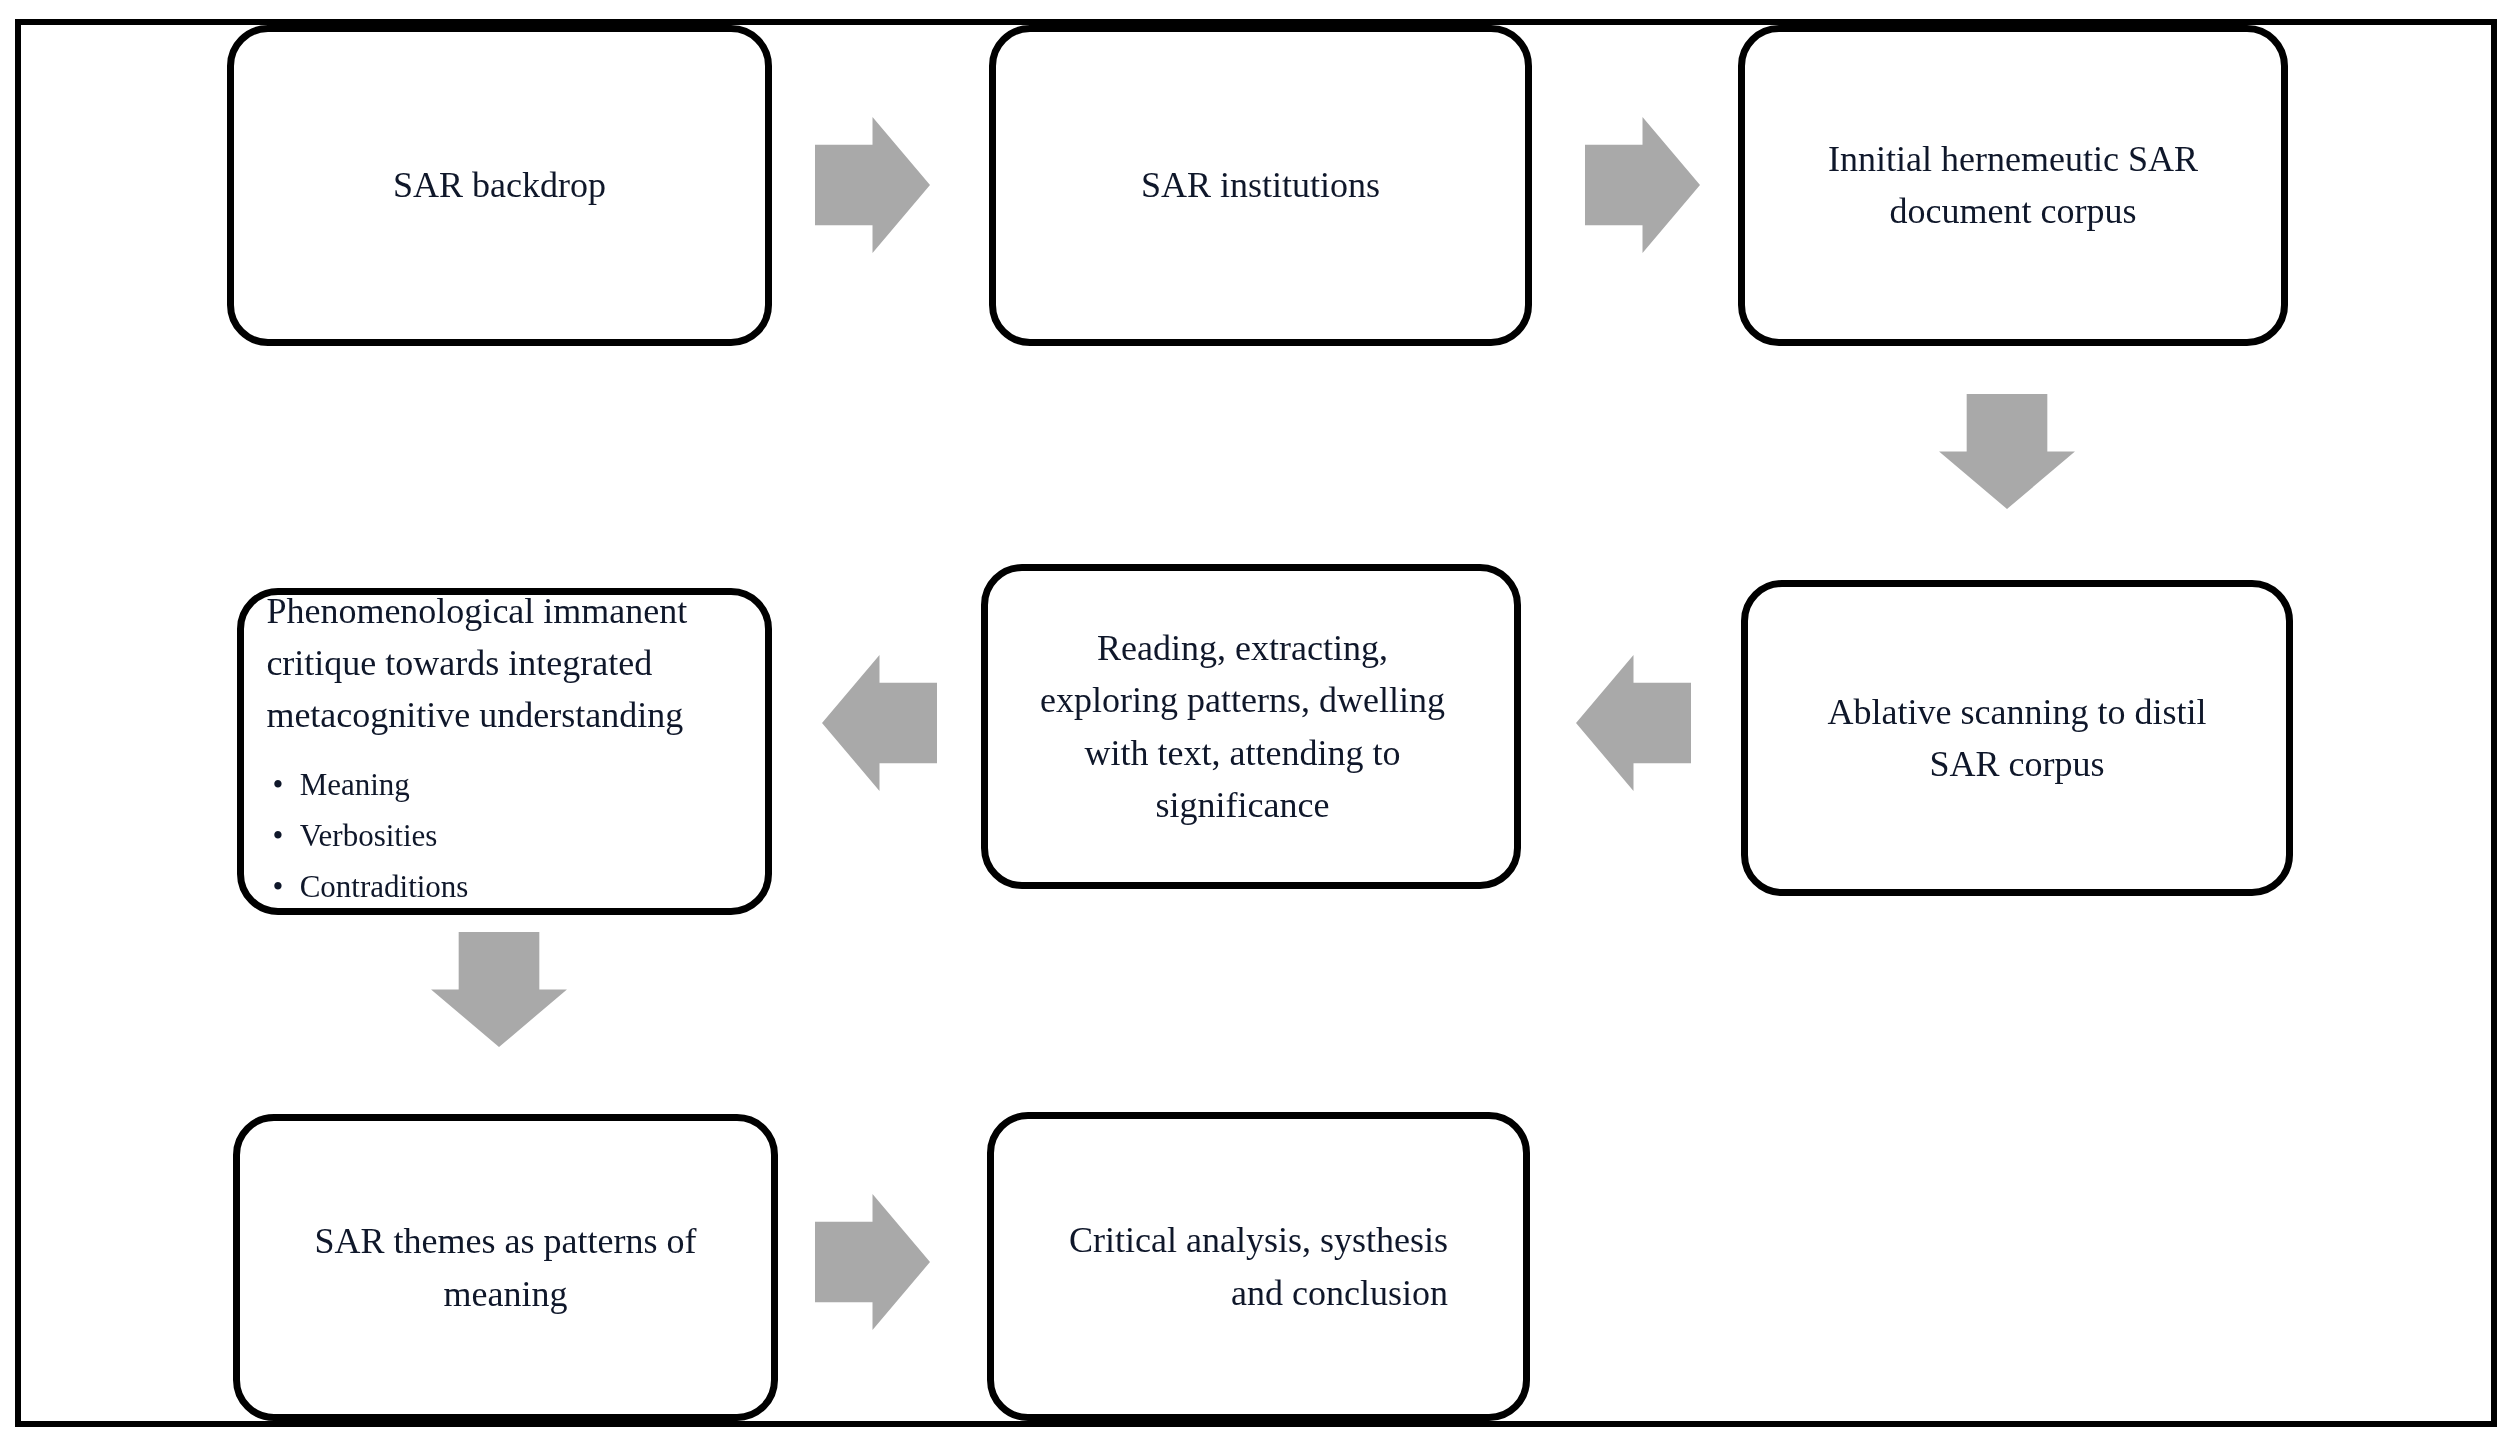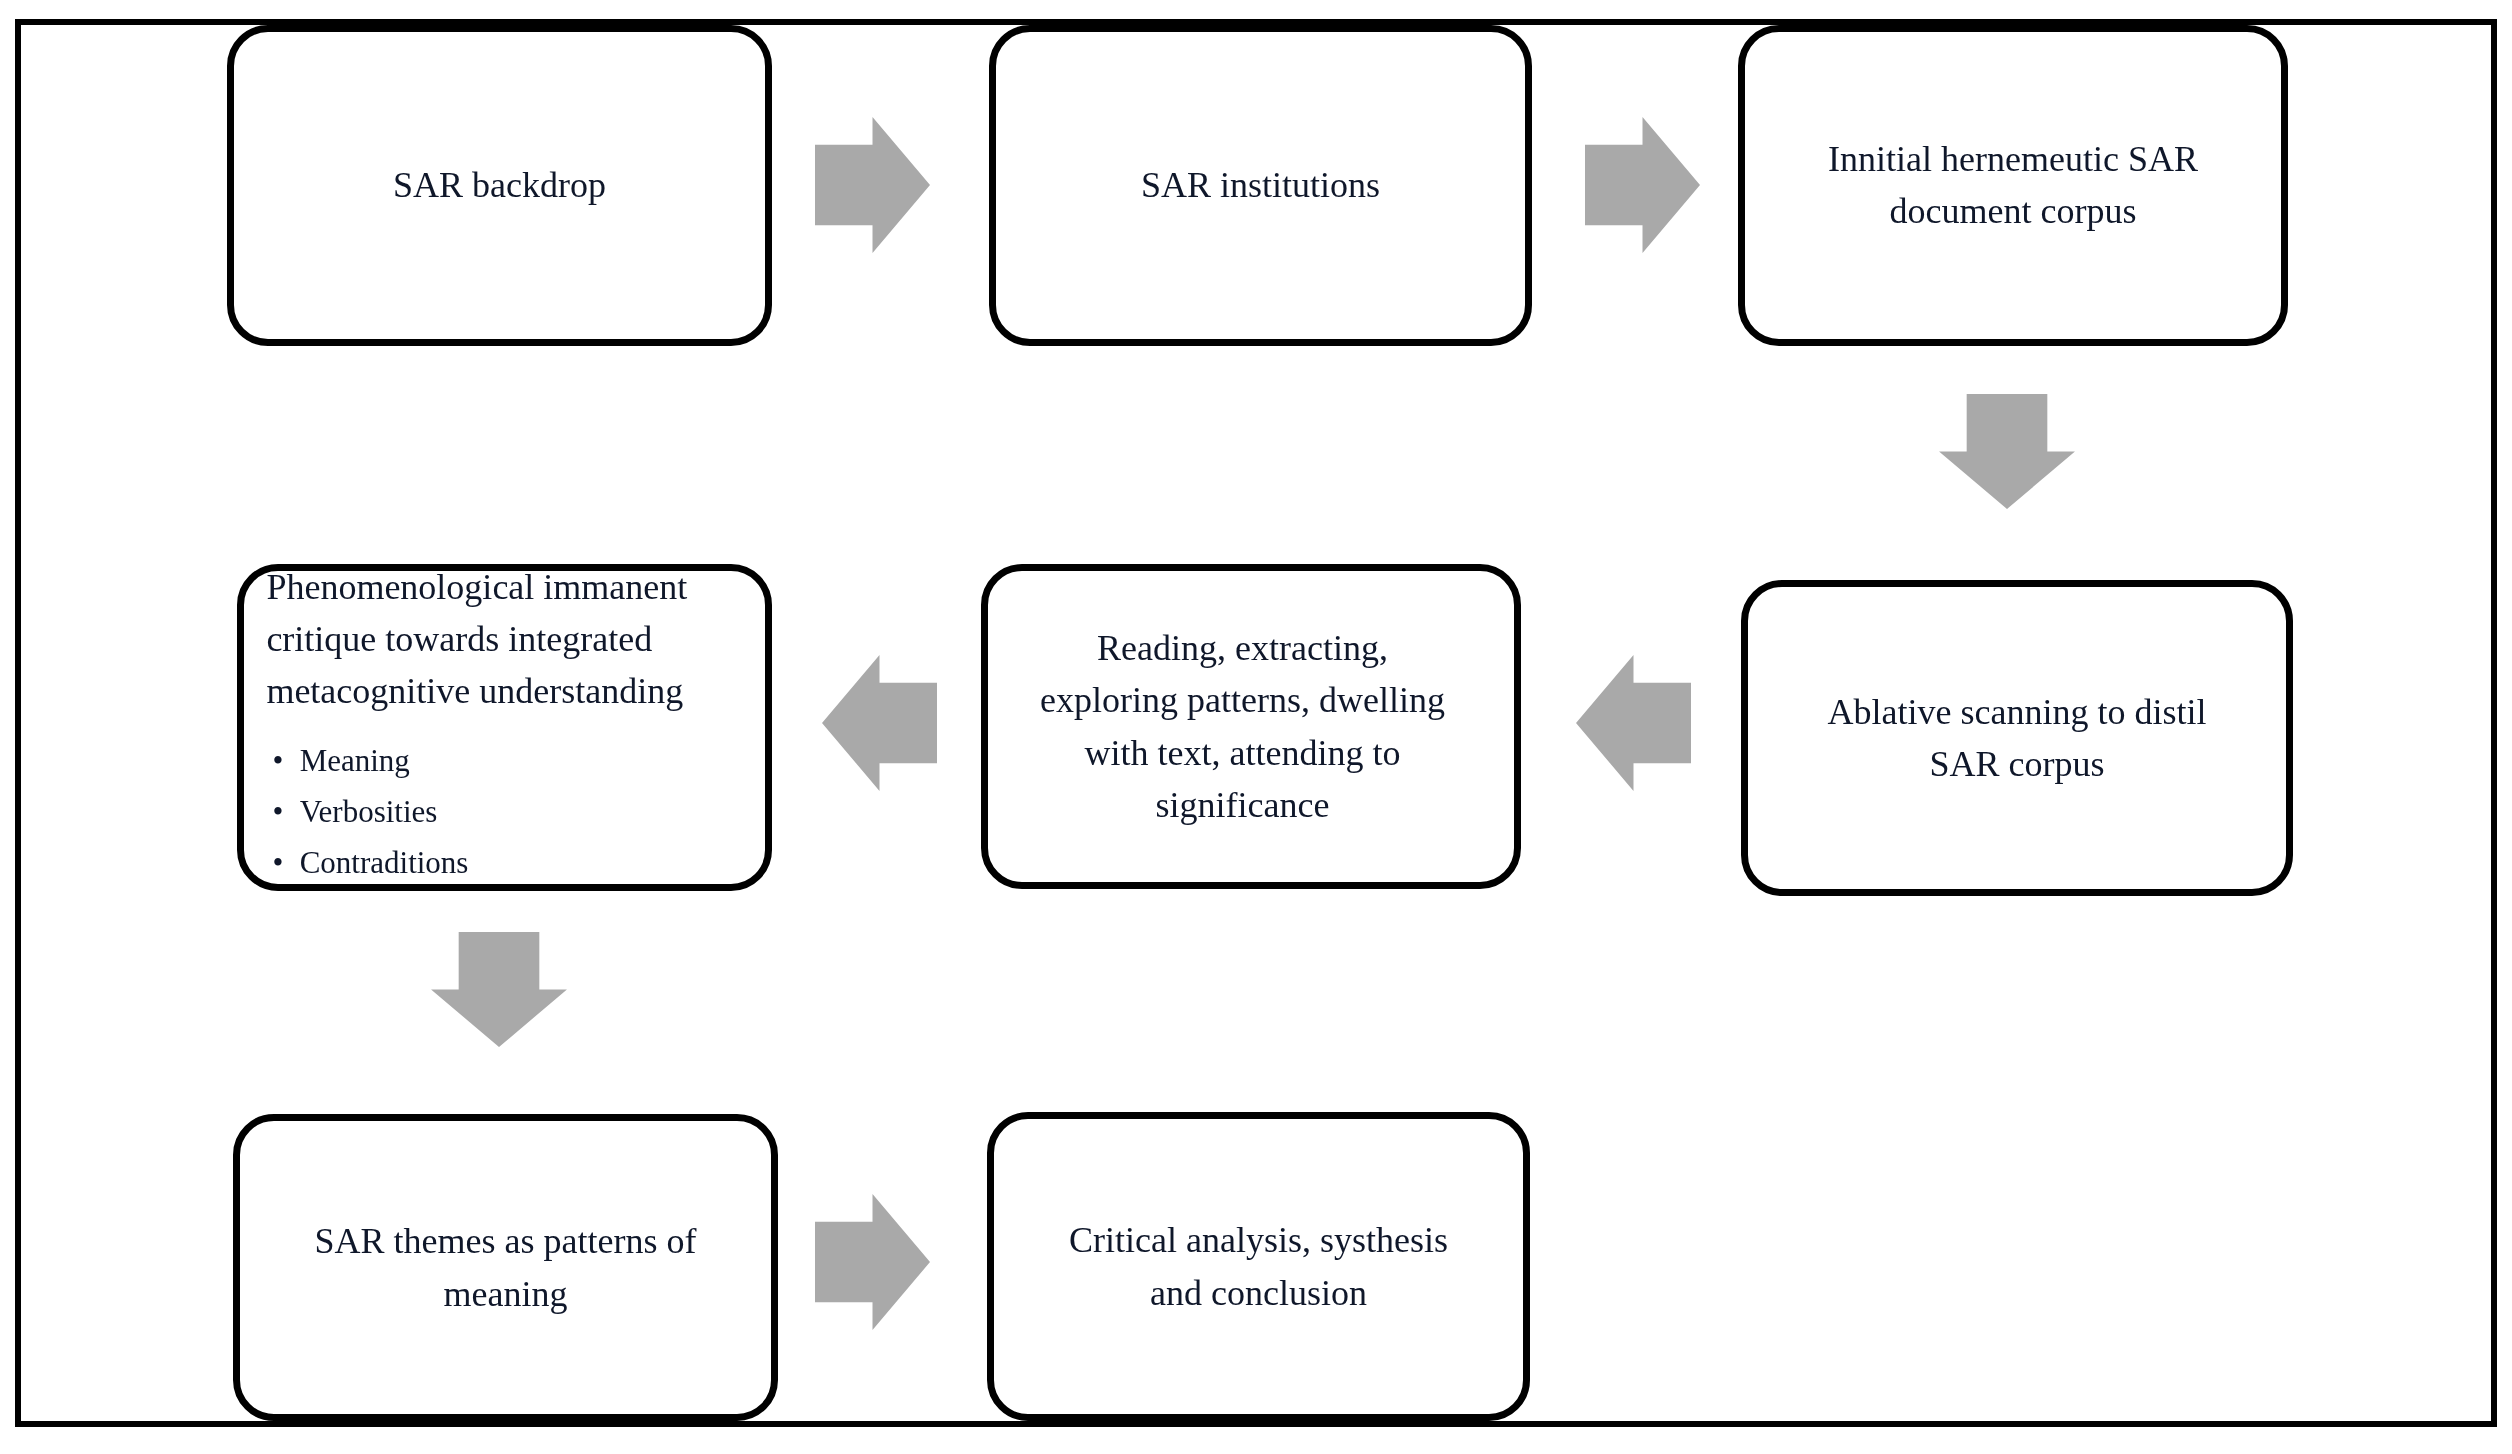--- a/index.html
+++ b/index.html
@@ -35,23 +35,23 @@
   .bullet-list li{margin:0 0 13.4px 0;}
   .bullet-list li::before{content:"•";margin-right:16.4px;}
   .arrow{position:absolute;display:block;}
   .arrow polygon{fill:var(--arrow-color,#A9A9A9);}
   
   #box-sar-backdrop   {left:227px; top:24.6px;  width:545px;height:321px;}
   #box-sar-institutions{left:989px;top:24.6px; width:543px;height:321px;}
   #box-initial-corpus {left:1738px;top:24.6px;  width:550px;height:321px;}
   #box-ablative       {left:1741px;top:580px; width:552px;height:316px;}
   #box-reading        {left:981px;top:564px; width:540px;height:325px;padding-left:11px;}
-  #box-phenomenological{left:237px;top:564px; width:535px;height:327px;}
+  #box-phenomenological{left:237px;top:588px; width:535px;height:327px;}
   #box-sar-themes     {left:233px; top:1114px;width:545px;height:307px;}
-  #box-critical       {left:987px;top:1112px;width:543px;height:309px;}
+  #box-critical       {left:987px;top:1112px;width:543px;height:309px;text-align:right;}
   
   #arrow-1{left:815px;top:117px;}
   #arrow-2{left:1585px;top:117px;}
   #arrow-3{left:1939px;top:394px;}
   #arrow-4{left:1576px;top:655px;}
   #arrow-5{left:822px;top:655px;}
   #arrow-6{left:431px; top:932px;}
   #arrow-7{left:815px;top:1194px;}
 </style>
 </head>

